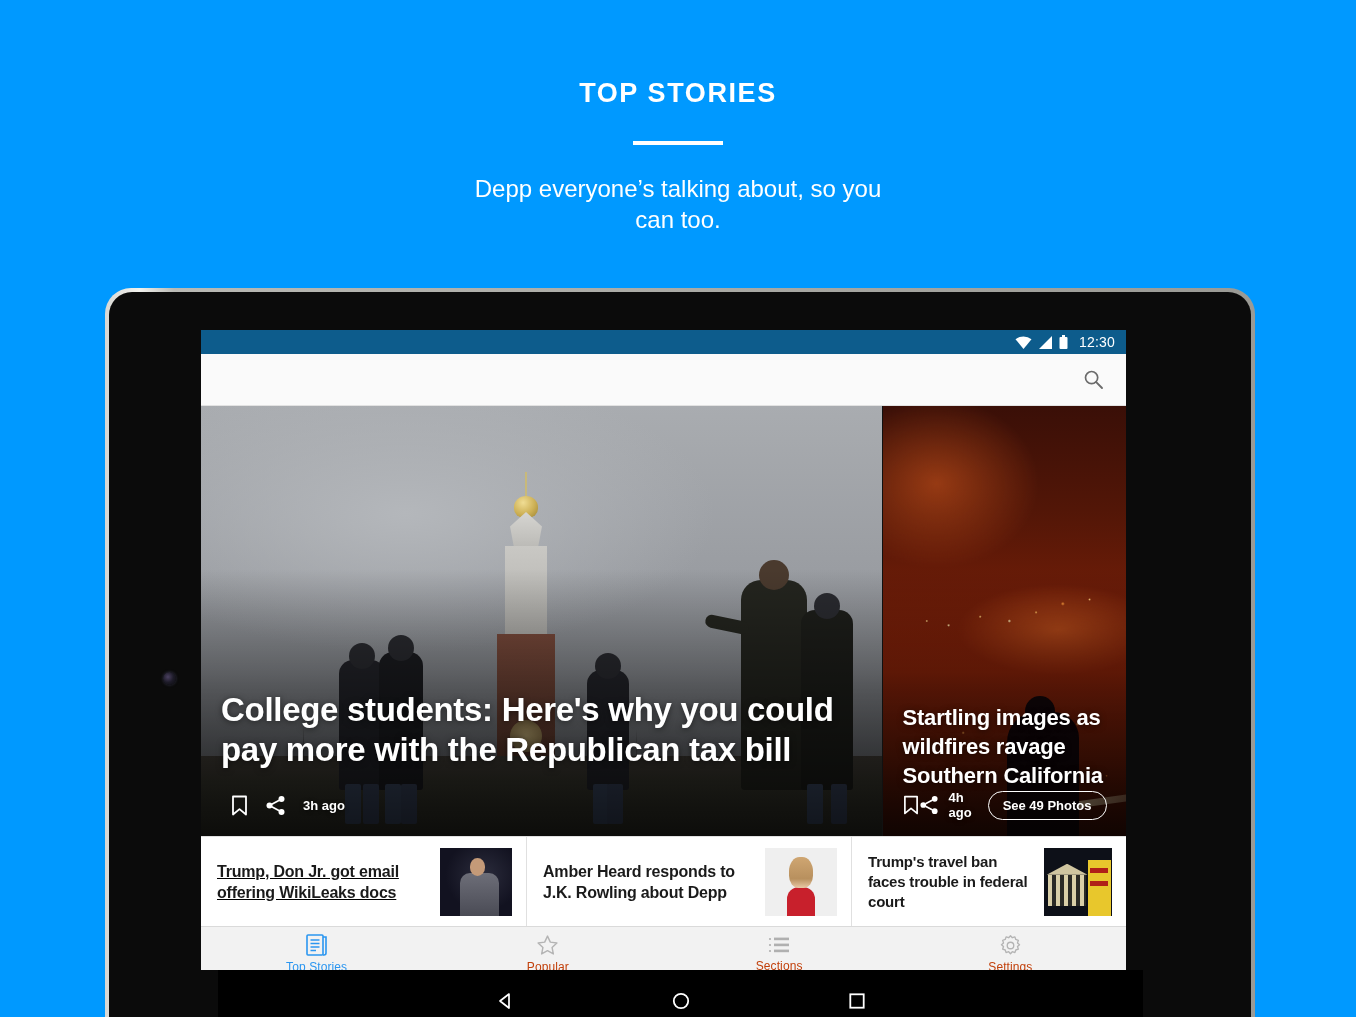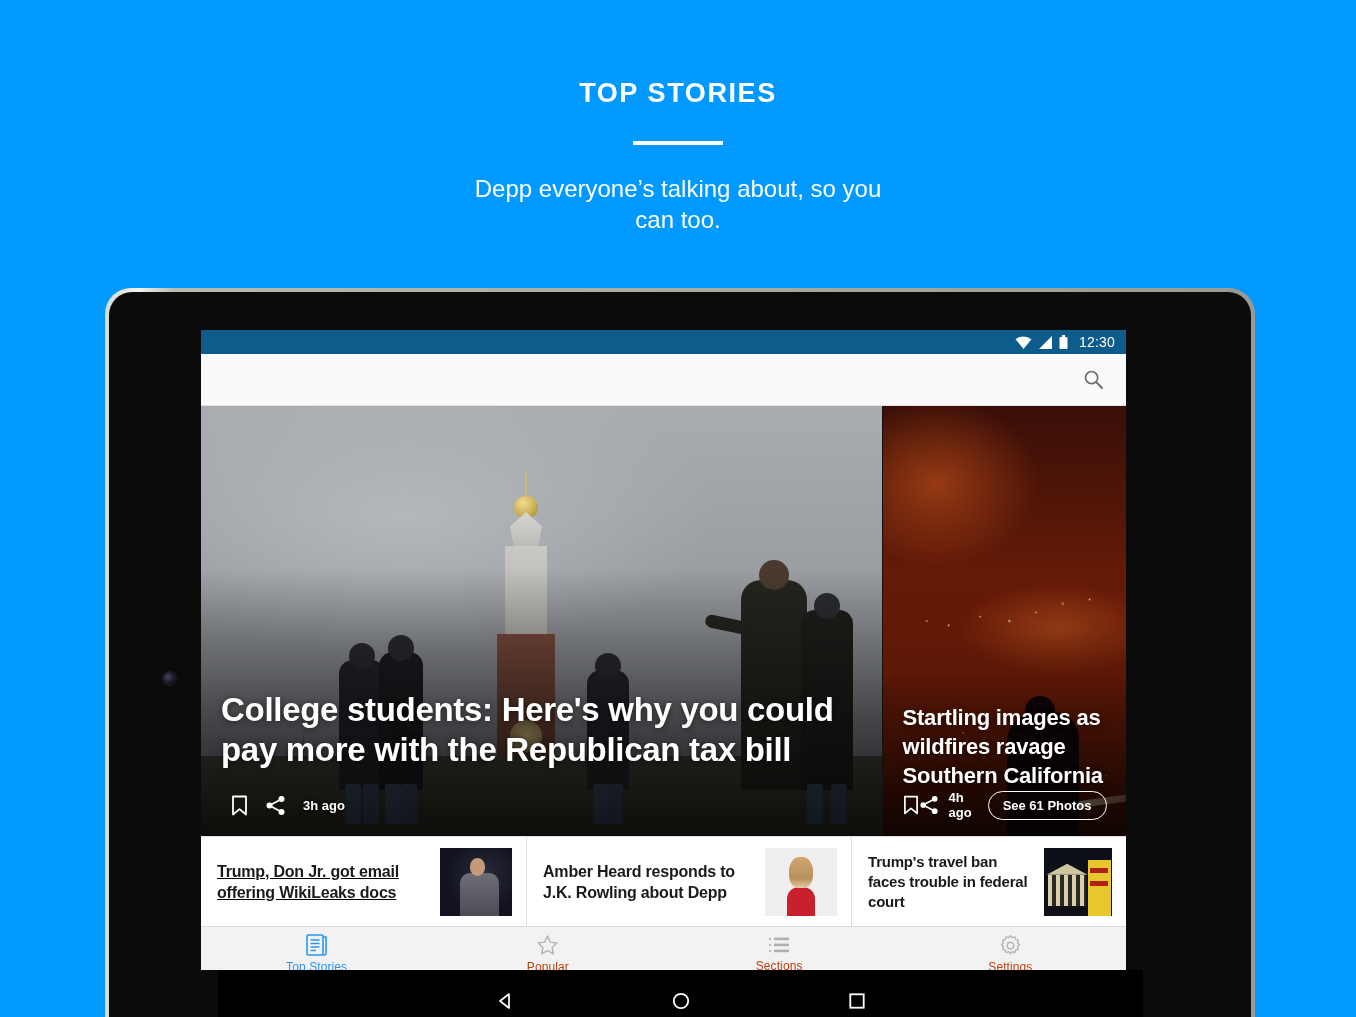--- a/index.html
+++ b/index.html
@@ -482,21 +482,21 @@
               <div class="act-btn">
                 <svg width="20" height="20" viewBox="0 0 21 21">
                   <circle cx="16.5" cy="4" r="3" fill="#ffffff"></circle>
                   <circle cx="4.5" cy="10.5" r="3" fill="#ffffff"></circle>
                   <circle cx="16.5" cy="17" r="3" fill="#ffffff"></circle>
                   <line x1="6.8" y1="9.2" x2="14.3" y2="5.2" stroke="#ffffff" stroke-width="1.7"></line>
                   <line x1="6.8" y1="11.8" x2="14.3" y2="15.8" stroke="#ffffff" stroke-width="1.7"></line>
                 </svg>
               </div>
               <span class="hero-time">4h ago</span>
-              <span class="photos-pill">See 61 Photos</span>
+              <span class="photos-pill">See 49 Photos</span>
             </div>
           </div>
         </div>
       </div>
 
       <div class="cards-row">
         <div class="card c1">
           <div class="card-title">Trump, Don Jr. got email offering WikiLeaks docs</div>
           <div class="card-thumb">
               <div class="thumb-suit"></div>

